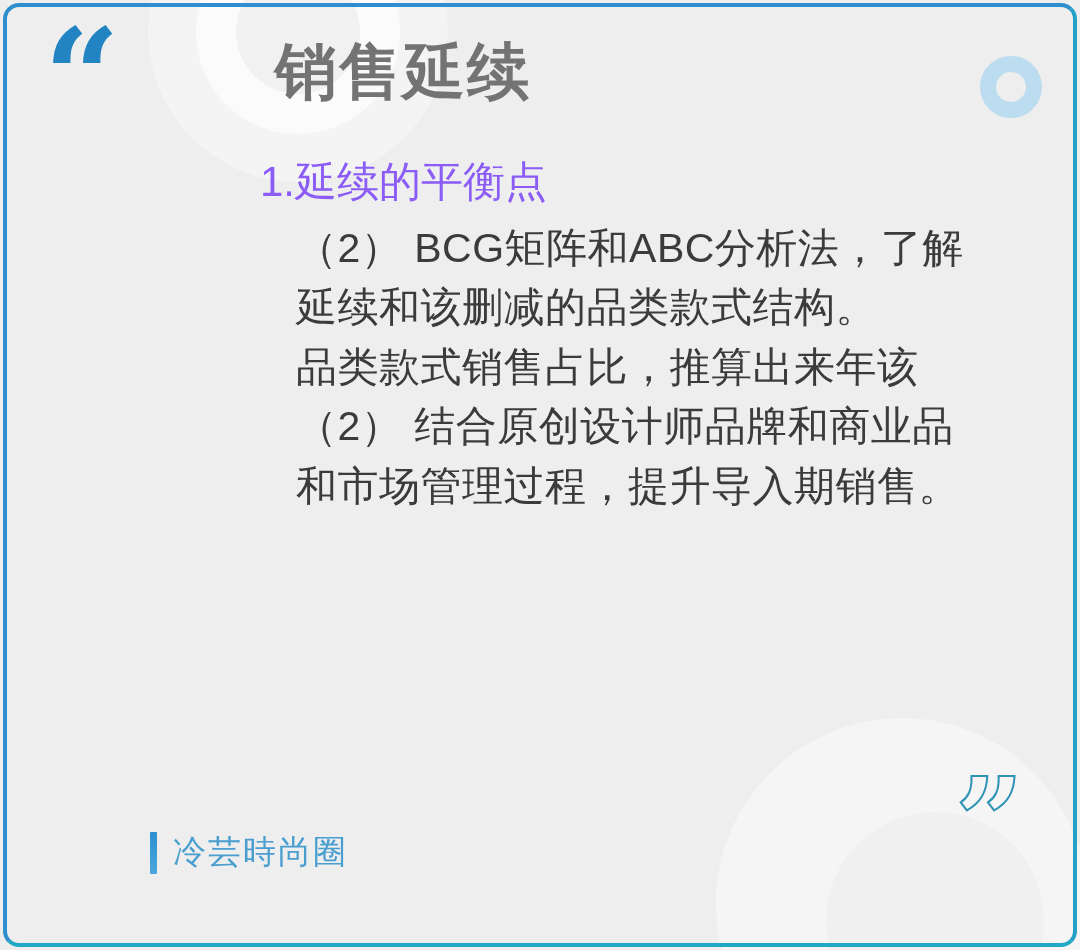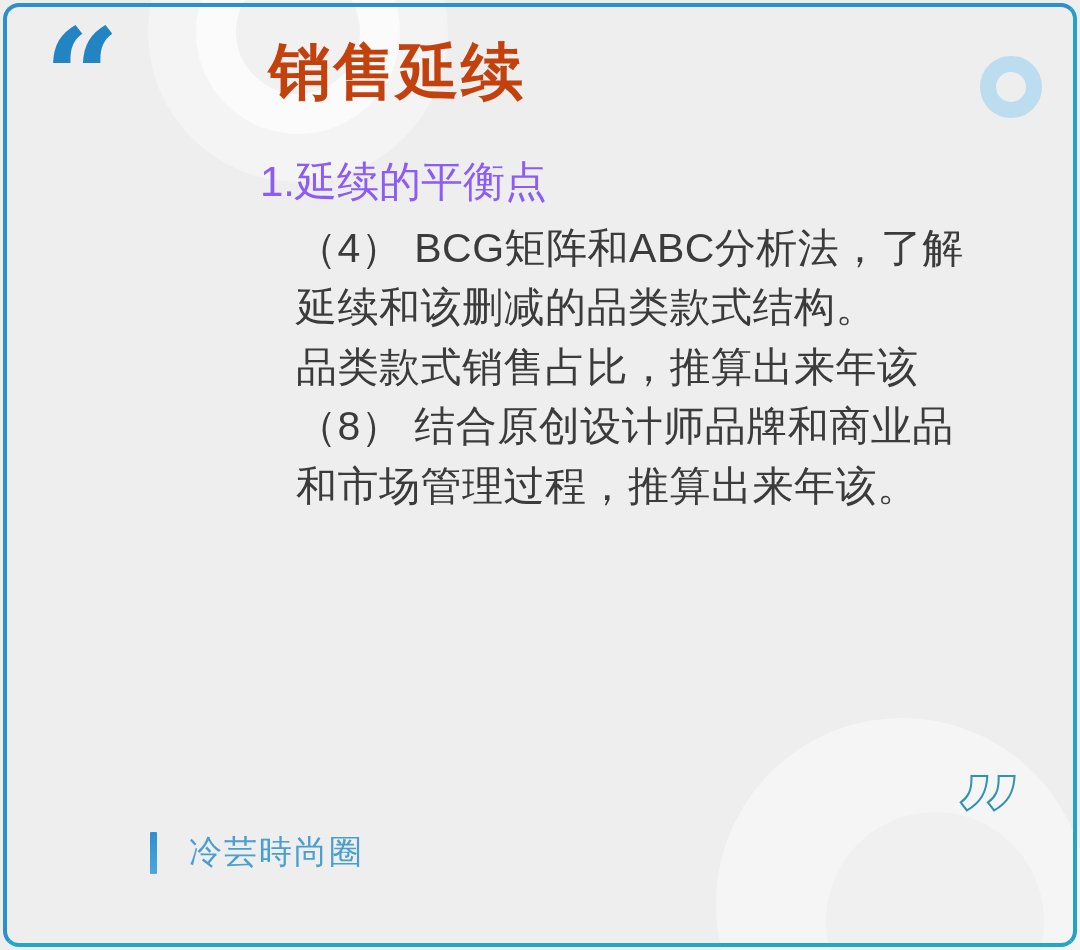--- a/index.html
+++ b/index.html
@@ -117,25 +117,25 @@
     line-height: 1;
     color: transparent;
     -webkit-text-stroke: 2px #2e93b5;
     letter-spacing: -1px;
     user-select: none;
   }
 
   
   .title {
     position: absolute;
-    left: 269px;
+    left: 275px;
     top: 36px;
     font-size: 62px;
     font-weight: bold;
-    color: #c2410c;
+    color: #737373;
     letter-spacing: 2px;
     line-height: 1.15;
     white-space: nowrap;
   }
 
   
   .subheading {
     position: absolute;
     left: 260px;
     top: 157px;
@@ -161,21 +161,21 @@
     white-space: nowrap;
   }
 
   
   .footer-logo {
     position: absolute;
     left: 150px;
     top: 830px;
     display: flex;
     align-items: center;
-    gap: 32px;
+    gap: 16px;
   }
   .logo-bar {
     width: 7px;
     height: 42px;
     background: linear-gradient(180deg, #2e8fd0 0%, #4aa8dc 100%);
     border-radius: 1px;
   }
   .logo-text {
     font-size: 33px;
     color: #4a9fd0;
@@ -197,25 +197,25 @@
 
   <div class="quote-open">“</div>
 
   <div class="title">销售延续</div>
 
   <div class="ring-icon"></div>
 
   <div class="subheading">1.延续的平衡点</div>
 
   <div class="body-block">
-    <div class="body-line">（4） BCG矩阵和ABC分析法，了解</div>
+    <div class="body-line">（2） BCG矩阵和ABC分析法，了解</div>
     <div class="body-line">延续和该删减的品类款式结构。</div>
     <div class="body-line">品类款式销售占比，推算出来年该</div>
-    <div class="body-line">（8） 结合原创设计师品牌和商业品</div>
-    <div class="body-line">和市场管理过程，推算出来年该。</div>
+    <div class="body-line">（2） 结合原创设计师品牌和商业品</div>
+    <div class="body-line">和市场管理过程，提升导入期销售。</div>
   </div>
 
   <div class="footer-logo">
     <div class="logo-bar"></div>
     <div class="logo-text">冷芸時尚圈</div>
   </div>
 
   <div class="quote-close">”</div>
 
   <div class="frame"></div>

